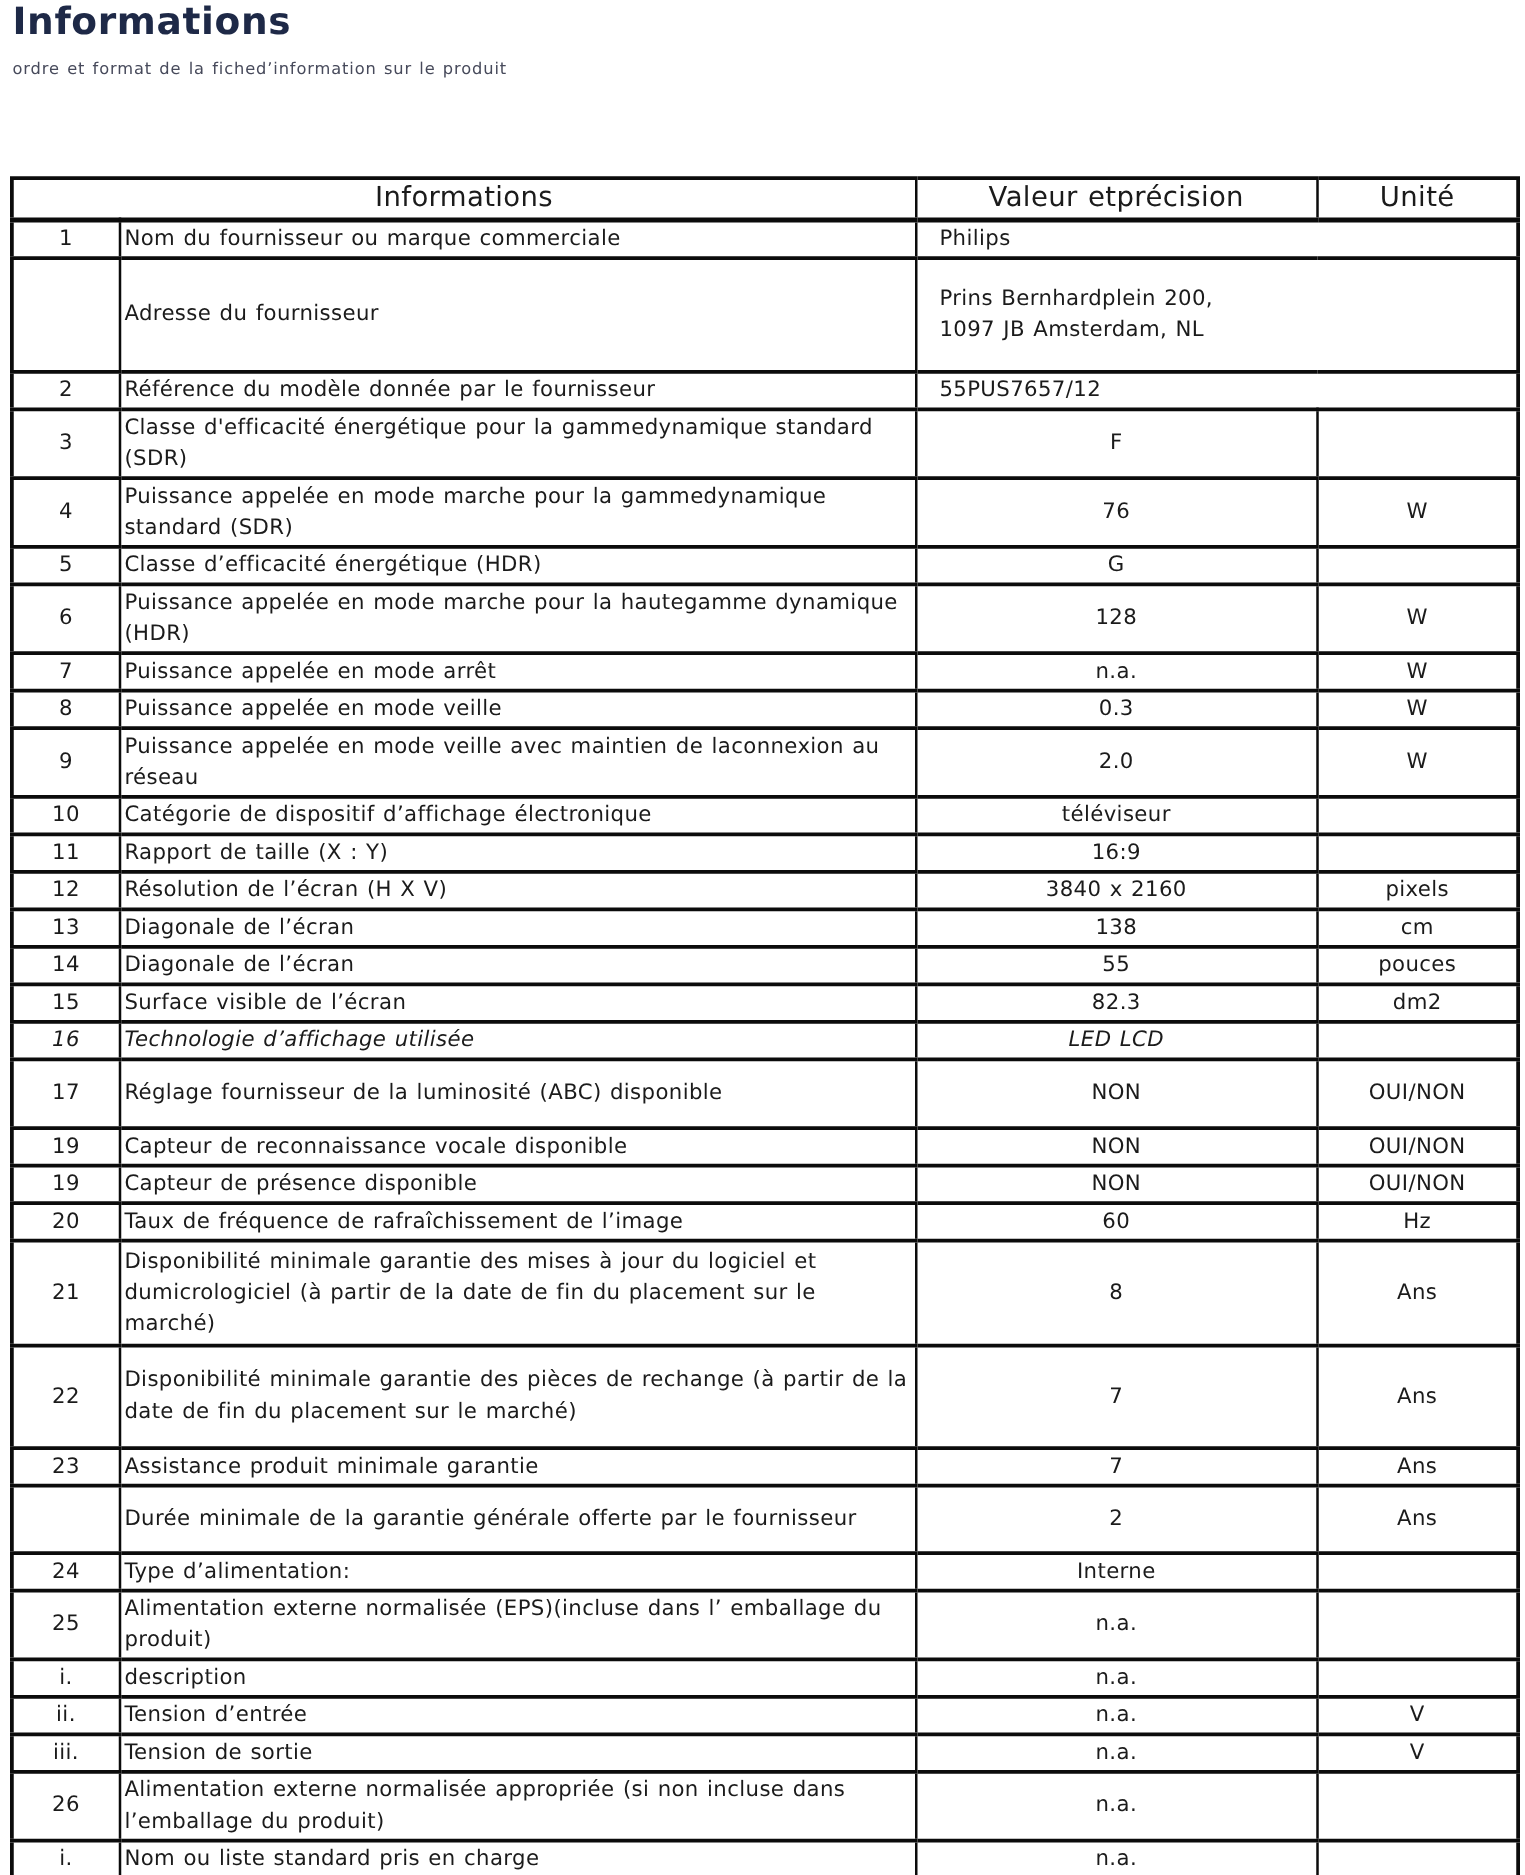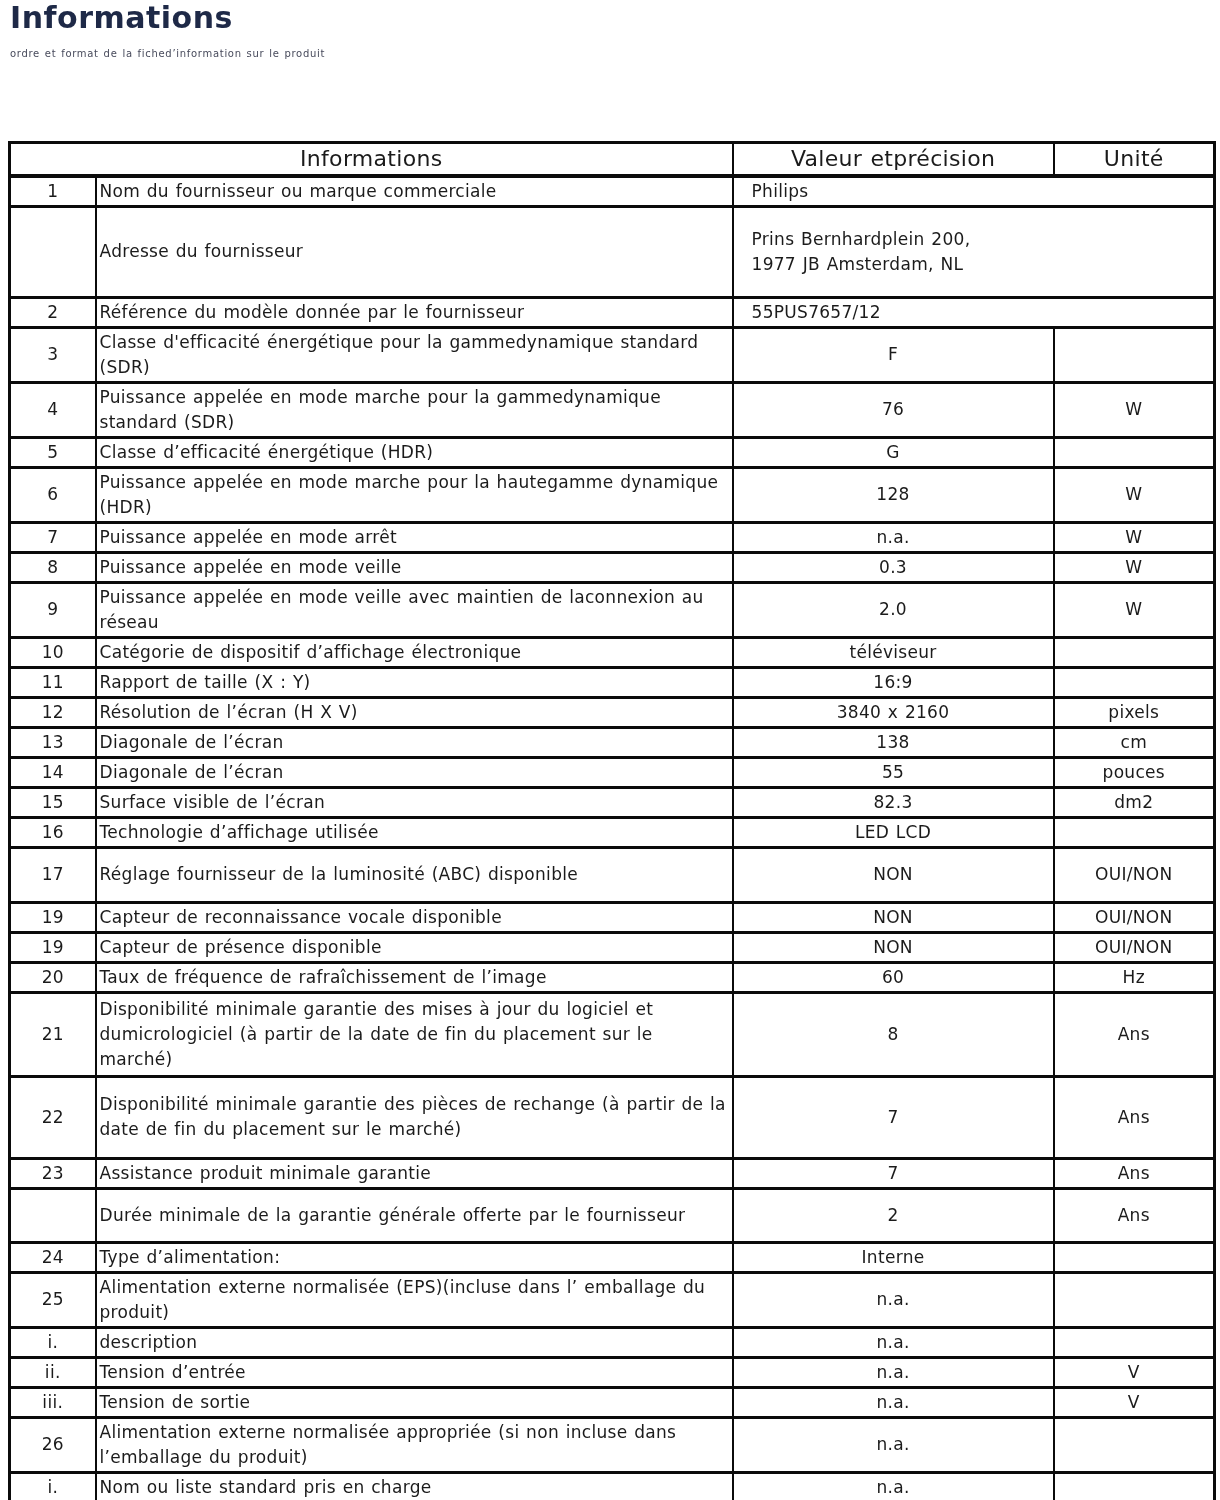--- a/index.html
+++ b/index.html
@@ -21,21 +21,21 @@
     top: 0px;
     font-size: 30px;
     font-weight: bold;
     color: #1e2947;
     letter-spacing: 0.5px;
   }
   .page-subtitle {
     position: absolute;
     left: 10px;
     top: 48px;
-    font-size: 10px;
+    font-size: 13px;
     color: #474a5b;
     letter-spacing: 0.7px;
     word-spacing: 1px;
   }
   table.spec {
     position: absolute;
     left: 8px;
     top: 141px;
     width: 1205px;
     border-collapse: collapse;
@@ -111,21 +111,21 @@
   <tbody>
       <tr style="height: 24px;">
         <td class="c-num">1</td>
         <td class="c-label">Nom du fournisseur ou marque commerciale</td>
         <td class="c-value merged" colspan="2">Philips</td>
       </tr>
       <tr style="height: 91px;">
         <td class="c-num"></td>
         <td class="c-label">Adresse du fournisseur</td>
         <td class="c-value merged" colspan="2">Prins Bernhardplein 200,
-1977 JB Amsterdam, NL</td>
+1097 JB Amsterdam, NL</td>
       </tr>
       <tr style="height: 23px;">
         <td class="c-num">2</td>
         <td class="c-label">Référence du modèle donnée par le fournisseur</td>
         <td class="c-value merged" colspan="2">55PUS7657/12</td>
       </tr>
       <tr style="height: 55px;">
         <td class="c-num">3</td>
         <td class="c-label">Classe d'efficacité énergétique pour la gammedynamique standard (SDR)</td>
         <td class="c-value">F</td>
@@ -196,21 +196,21 @@
         <td class="c-label">Diagonale de l’écran</td>
         <td class="c-value">55</td>
         <td class="c-unit">pouces</td>
       </tr>
       <tr style="height: 27px;">
         <td class="c-num">15</td>
         <td class="c-label">Surface visible de l’écran</td>
         <td class="c-value">82.3</td>
         <td class="c-unit">dm2</td>
       </tr>
-      <tr style="height: 27px;">
+      <tr style="height: 27px; font-style: italic;">
         <td class="c-num">16</td>
         <td class="c-label">Technologie d’affichage utilisée</td>
         <td class="c-value">LED LCD</td>
         <td class="c-unit"></td>
       </tr>
       <tr style="height: 55px;">
         <td class="c-num">17</td>
         <td class="c-label">Réglage fournisseur de la luminosité (ABC) disponible</td>
         <td class="c-value">NON</td>
         <td class="c-unit">OUI/NON</td>

